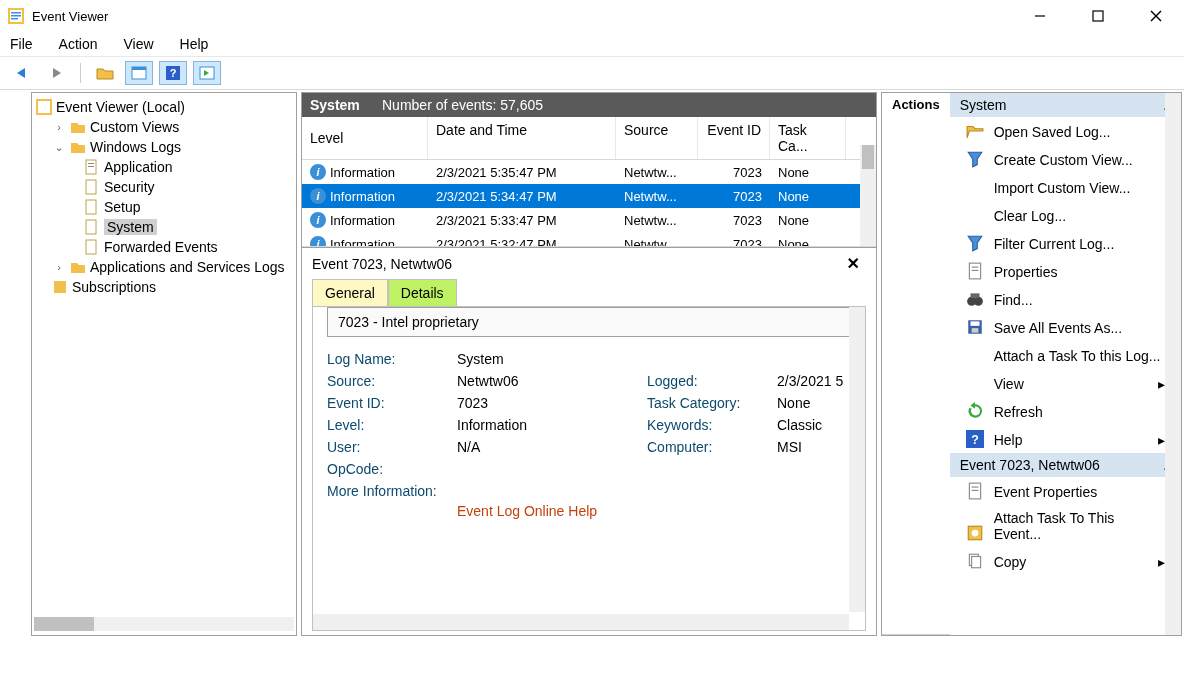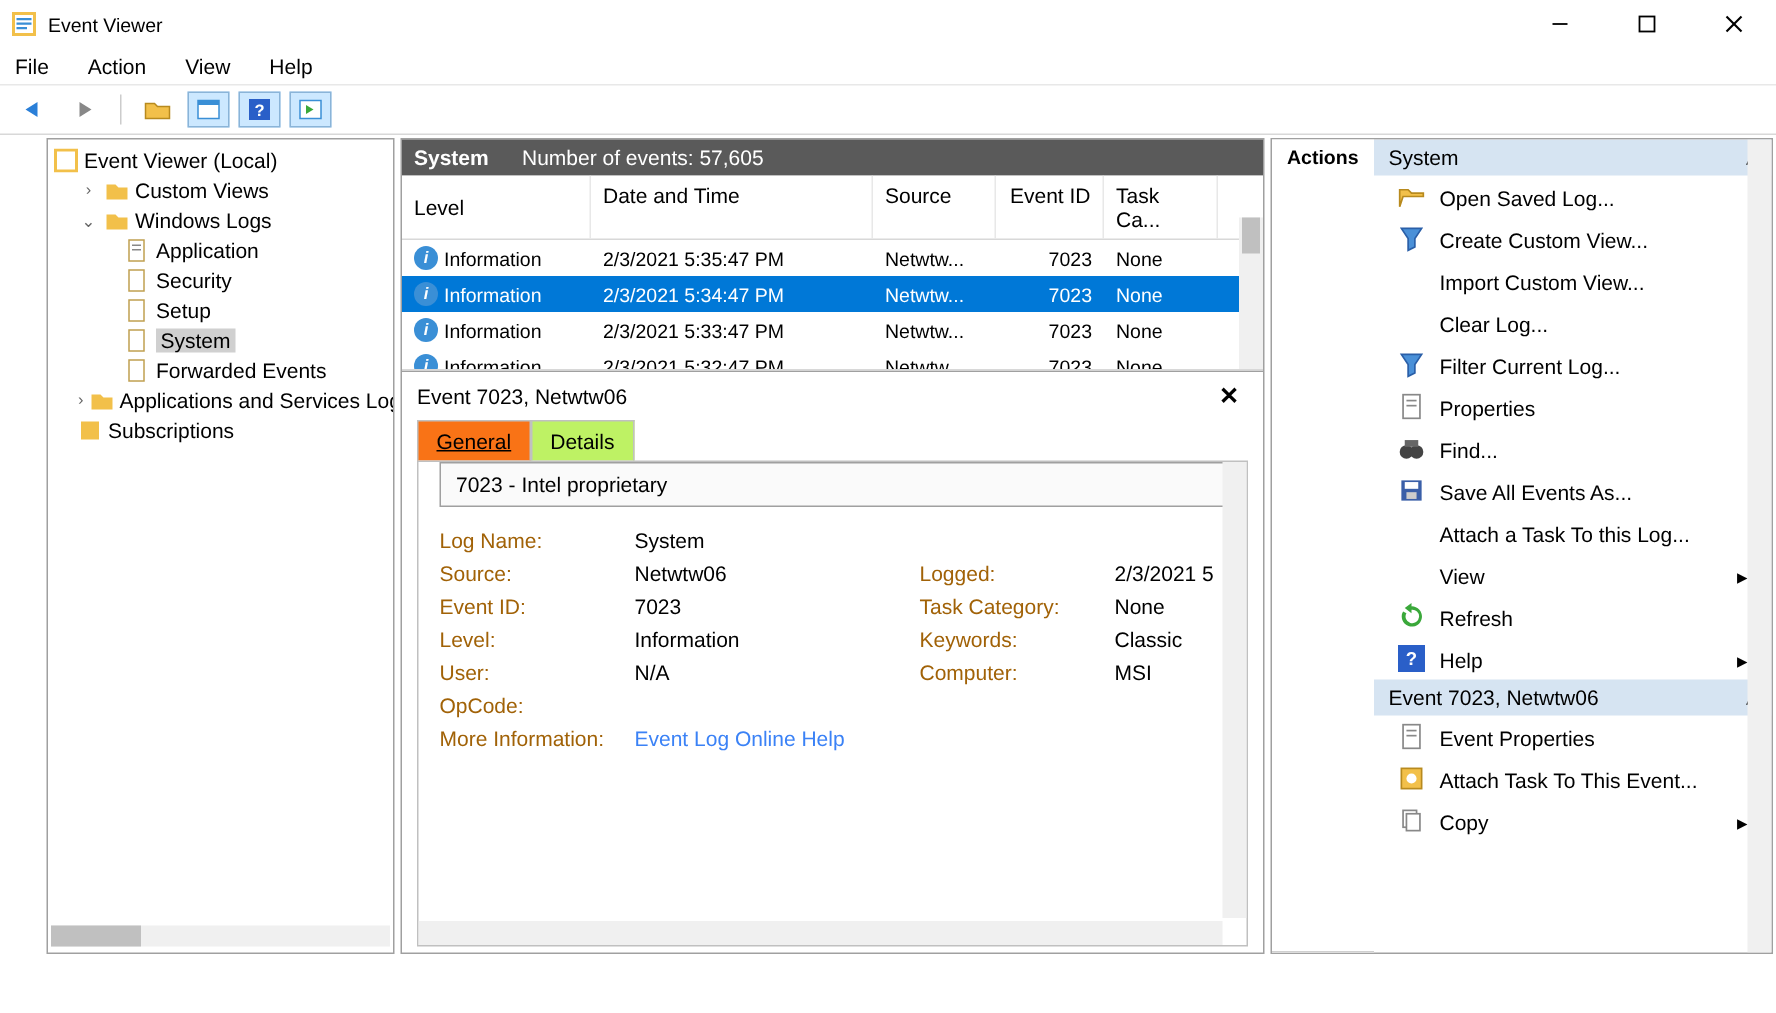--- a/index.html
+++ b/index.html
@@ -9,21 +9,21 @@
 .titlebar .title { flex: 1; font-size: 13px; }
 .winbtns { display: flex; gap: 18px; align-items:center; }
 .winbtn { width: 40px; height: 28px; display:flex; align-items:center; justify-content:center; cursor:pointer; }
 .menubar { display: flex; gap: 26px; padding: 4px 10px; font-size: 14px; border-bottom: 1px solid #e8e8e8;}
 .menubar span { cursor:pointer; }
 .toolbar { display: flex; gap: 6px; padding: 4px 8px; border-bottom: 1px solid #d8d8d8; align-items:center; }
 .tbtn { width: 28px; height: 24px; display:flex; align-items:center; justify-content:center; border:1px solid transparent; cursor:pointer; }
 .tbtn.active { background:#cce8ff; border-color:#8ab4d8;}
 .main { display:flex; height: 548px; }
 .panel { border:1px solid #a0a0a0; margin:2px; background:#fff; position:relative; }
-.left { width: 232px; overflow:hidden;margin-left:31px; }
+.left { width: 266px; overflow:hidden;margin-left:31px; }
 .center { width: 576px; display:flex; flex-direction:column; }
 .right { flex:1; display:flex; flex-direction:row;}
 .tree { padding:4px; font-size:14px; }
 .tree-row { display:flex; align-items:center; gap:4px; padding:2px 0; white-space:nowrap; cursor:pointer;}
 .tree-row .tw { width:14px; text-align:center; color:#666; font-size:11px;}
 .tree-row.selected span.lbl { background:#d0d0d0; padding:0 3px;}
 .tree .ind1 { padding-left:16px;} .tree .ind3{padding-left:48px;}
 .ticon { width:16px; height:16px; display:inline-flex; }
 .center-header { background:#5a5a5a; color:#fff; display:flex; padding:4px 8px; font-size:14px;}
 .center-header .hname { font-weight:600; width:72px;}
@@ -36,26 +36,26 @@
 .grow div { padding:2px 8px; overflow:hidden; text-overflow:ellipsis; white-space:nowrap;}
 .c-lvl{width:126px; display:flex; align-items:center; gap:4px;} .c-dt{width:188px;} .c-src{width:82px;} .c-eid{width:72px; text-align:right;} .c-tc{width:76px;}
 .scrolltrack-v{position:absolute; right:0; top:28px; bottom:0; width:16px; background:#f0f0f0;}
 .scrolltrack-v .thumb{position:absolute; left:2px; right:2px; top:0; height:24px; background:#c0c0c0;}
 .detail-pane { flex:1; display:flex; flex-direction:column; border-top:1px solid #a0a0a0;}
 .detail-head { display:flex; align-items:center; padding:6px 10px; font-size:14px; }
 .detail-head .dtitle{flex:1;}
 .close-x { font-weight:bold; font-size:16px; cursor:pointer; padding:0 6px;}
 .tabs { display:flex; padding:0 10px;}
 .tab { padding:5px 12px; font-size:14px; border:1px solid #c0c0c0; border-bottom:none; background:#bef264; cursor:pointer;}
-.tab.active{background:#f97316;text-decoration:underline;}
+.tab.active{background:#fef9c3;}
 .tab-body { flex:1; border:1px solid #c0c0c0; margin:0 10px 4px 10px; padding:0 14px; position:relative; overflow:hidden;}
 .info-box { border:1px solid #a0a0a0; padding:6px 10px; margin-bottom:14px; font-size:14px; background:#fafafa;}
 .props { display:grid; grid-template-columns:130px 190px 130px 110px; row-gap:6px; font-size:14px;}
-.props .k{color:#a16207;} .props .v{}
-.link{color:#3b82f6; cursor:pointer;}
+.props .k{color:#0c4a6e;} .props .v{}
+.link{color:#c2410c; cursor:pointer;margin-top:20px;}
 .scrolltrack-v2{position:absolute; right:0; top:0; bottom:18px; width:16px; background:#f0f0f0;}
 .scrolltrack-h2{position:absolute; left:0; right:16px; bottom:0; height:16px; background:#f0f0f0;}
 .actions-head{background:#fff; padding:4px 10px; font-weight:600; border-bottom:1px solid #d0d0d0;}
 .actions-body{flex:1; overflow:hidden; position:relative;}
 .act-section{background:#d6e4f2; padding:4px 10px; font-size:14px; display:flex; align-items:center;}
 .act-section .arrow{margin-left:auto;}
 .act-item{display:flex; align-items:flex-end; gap:10px; padding:5px 16px; font-size:14px; cursor:pointer;}
 .act-item .aicon{width:18px; height:18px; display:inline-flex;}
 .act-item .arrow{margin-left:auto;}
 .bot-scroll{position:absolute; left:2px; right:2px; bottom:4px; height:14px; background:#f0f0f0; display:flex;}

